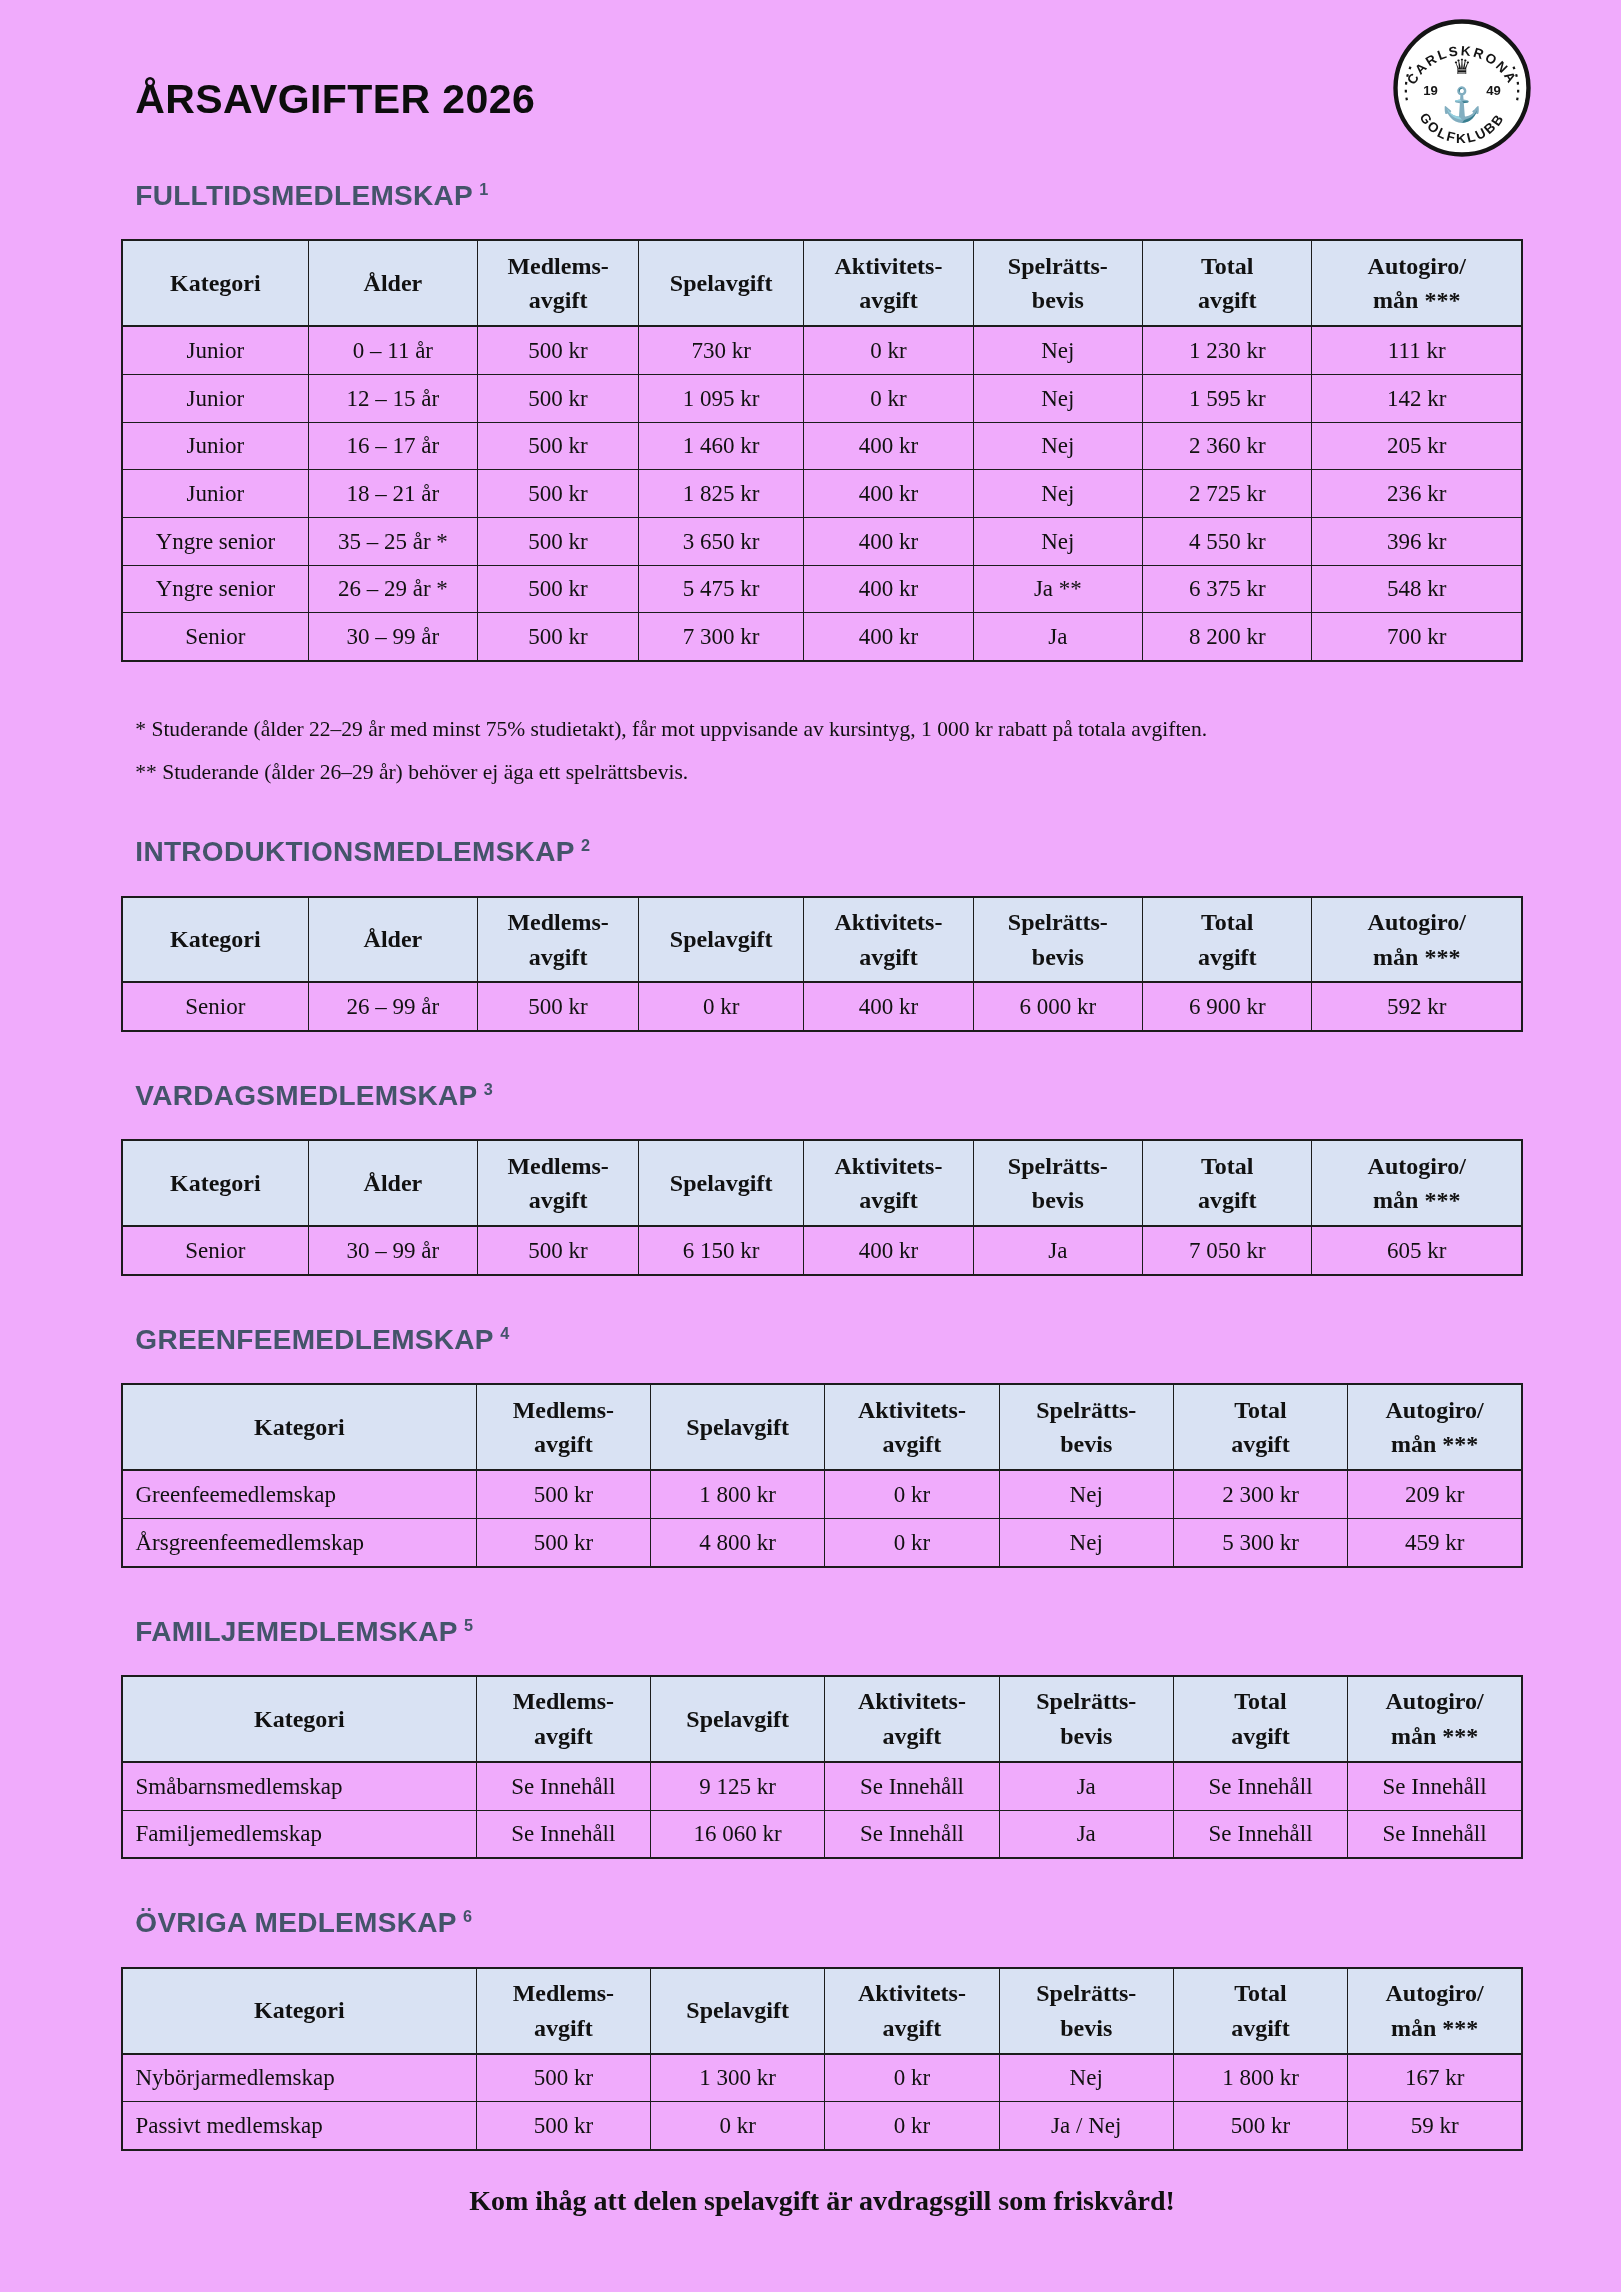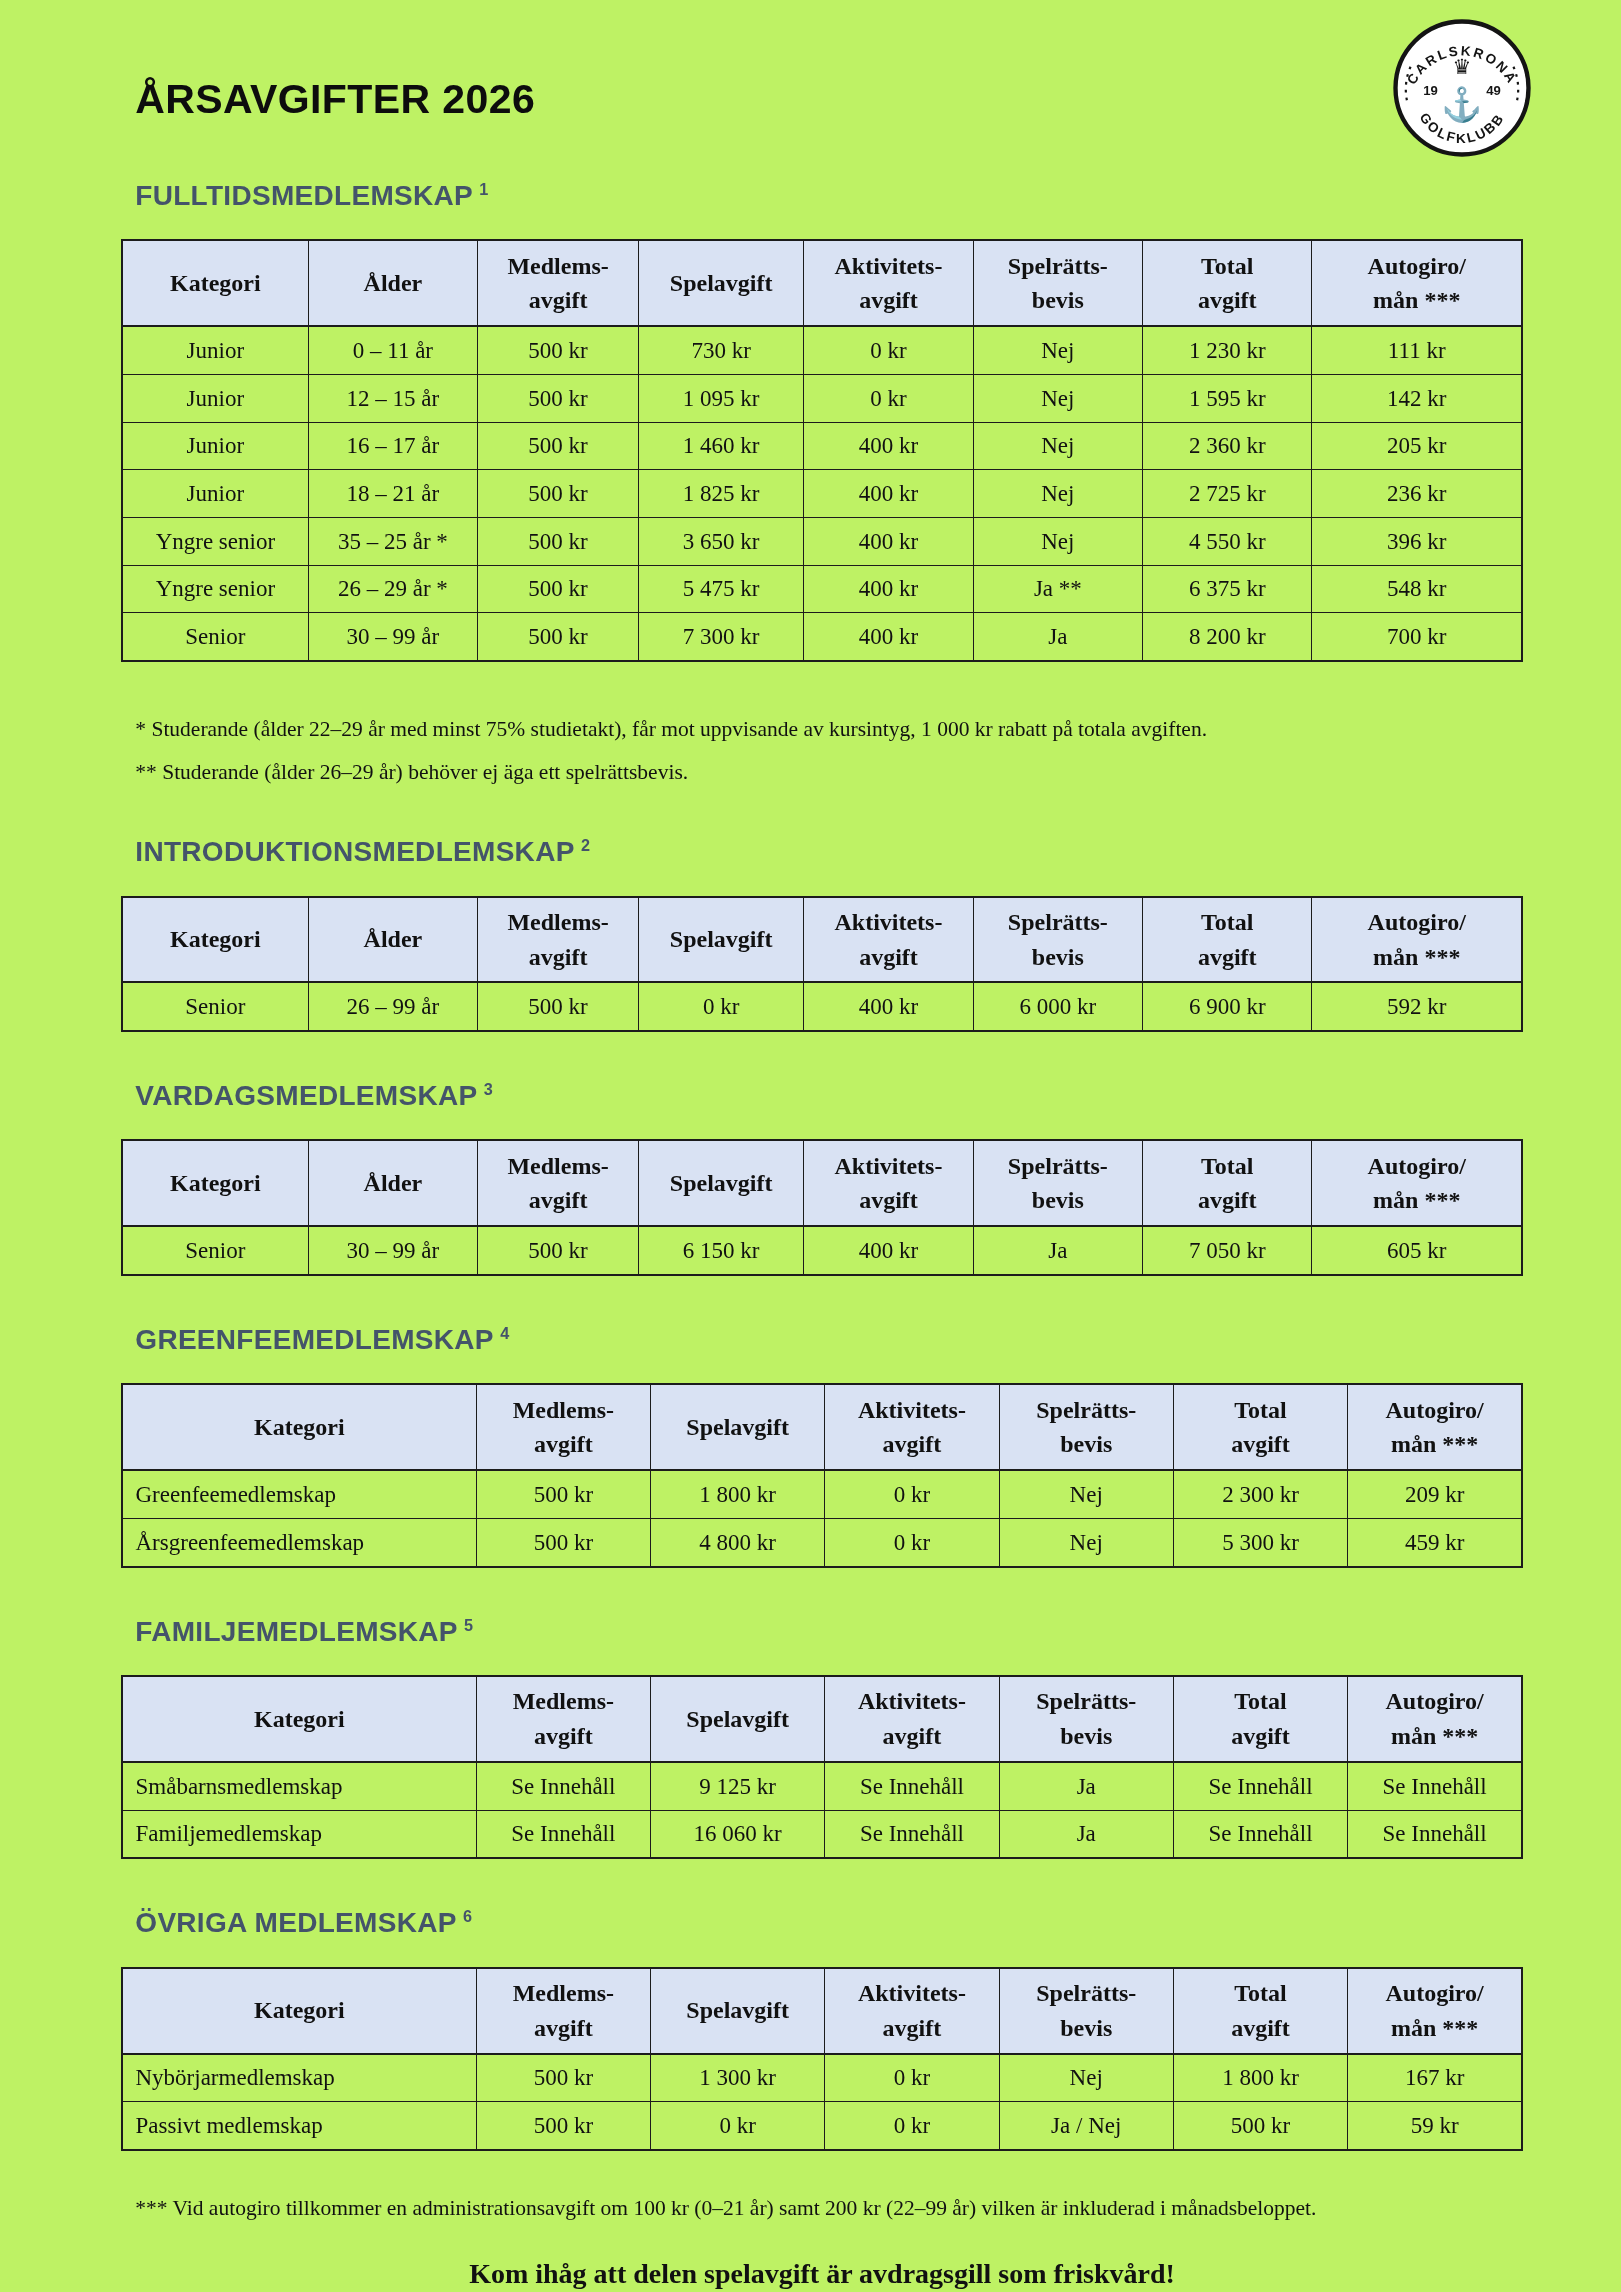--- a/index.html
+++ b/index.html
@@ -2,21 +2,21 @@
 <html style="--heading_text: #44546a; --table_header_bg: #d9e2f3; --border: #1c1c1c;font-size:14.3px"><head>
 <meta charset="utf-8">
 <style>
   html, body { margin: 0; padding: 0; background: #ffffff; }
   .page {
     width: 1622px;
     height: 2293px;
     box-sizing: border-box;
     padding: 76px 99px 56px 121px;
     position: relative;
-    background: #bef264;
+    background: #f0abfc;
     font-family: "Liberation Serif", serif;
     color: #111;
     overflow: hidden;
   }
   
   h1.doc-title {
     font-family: "Liberation Sans", sans-serif;
     font-weight: 800;
     font-size: 41px;
     letter-spacing: 0.4px;
@@ -462,17 +462,16 @@
             <td>0 kr</td>
             <td>0 kr</td>
             <td>Ja / Nej</td>
             <td>500 kr</td>
             <td>59 kr</td>
           </tr>
         </tbody>
       </table>
   </section>
 
-  <p class="final-footnote">*** Vid autogiro tillkommer en administrationsavgift om 100 kr (0–21 år) samt 200 kr (22–99 år) vilken är inkluderad i månadsbeloppet.</p>
   <p class="closing">Kom ihåg att delen spelavgift är avdragsgill som friskvård!</p>
 
 </div>
 
 
 </body></html>

